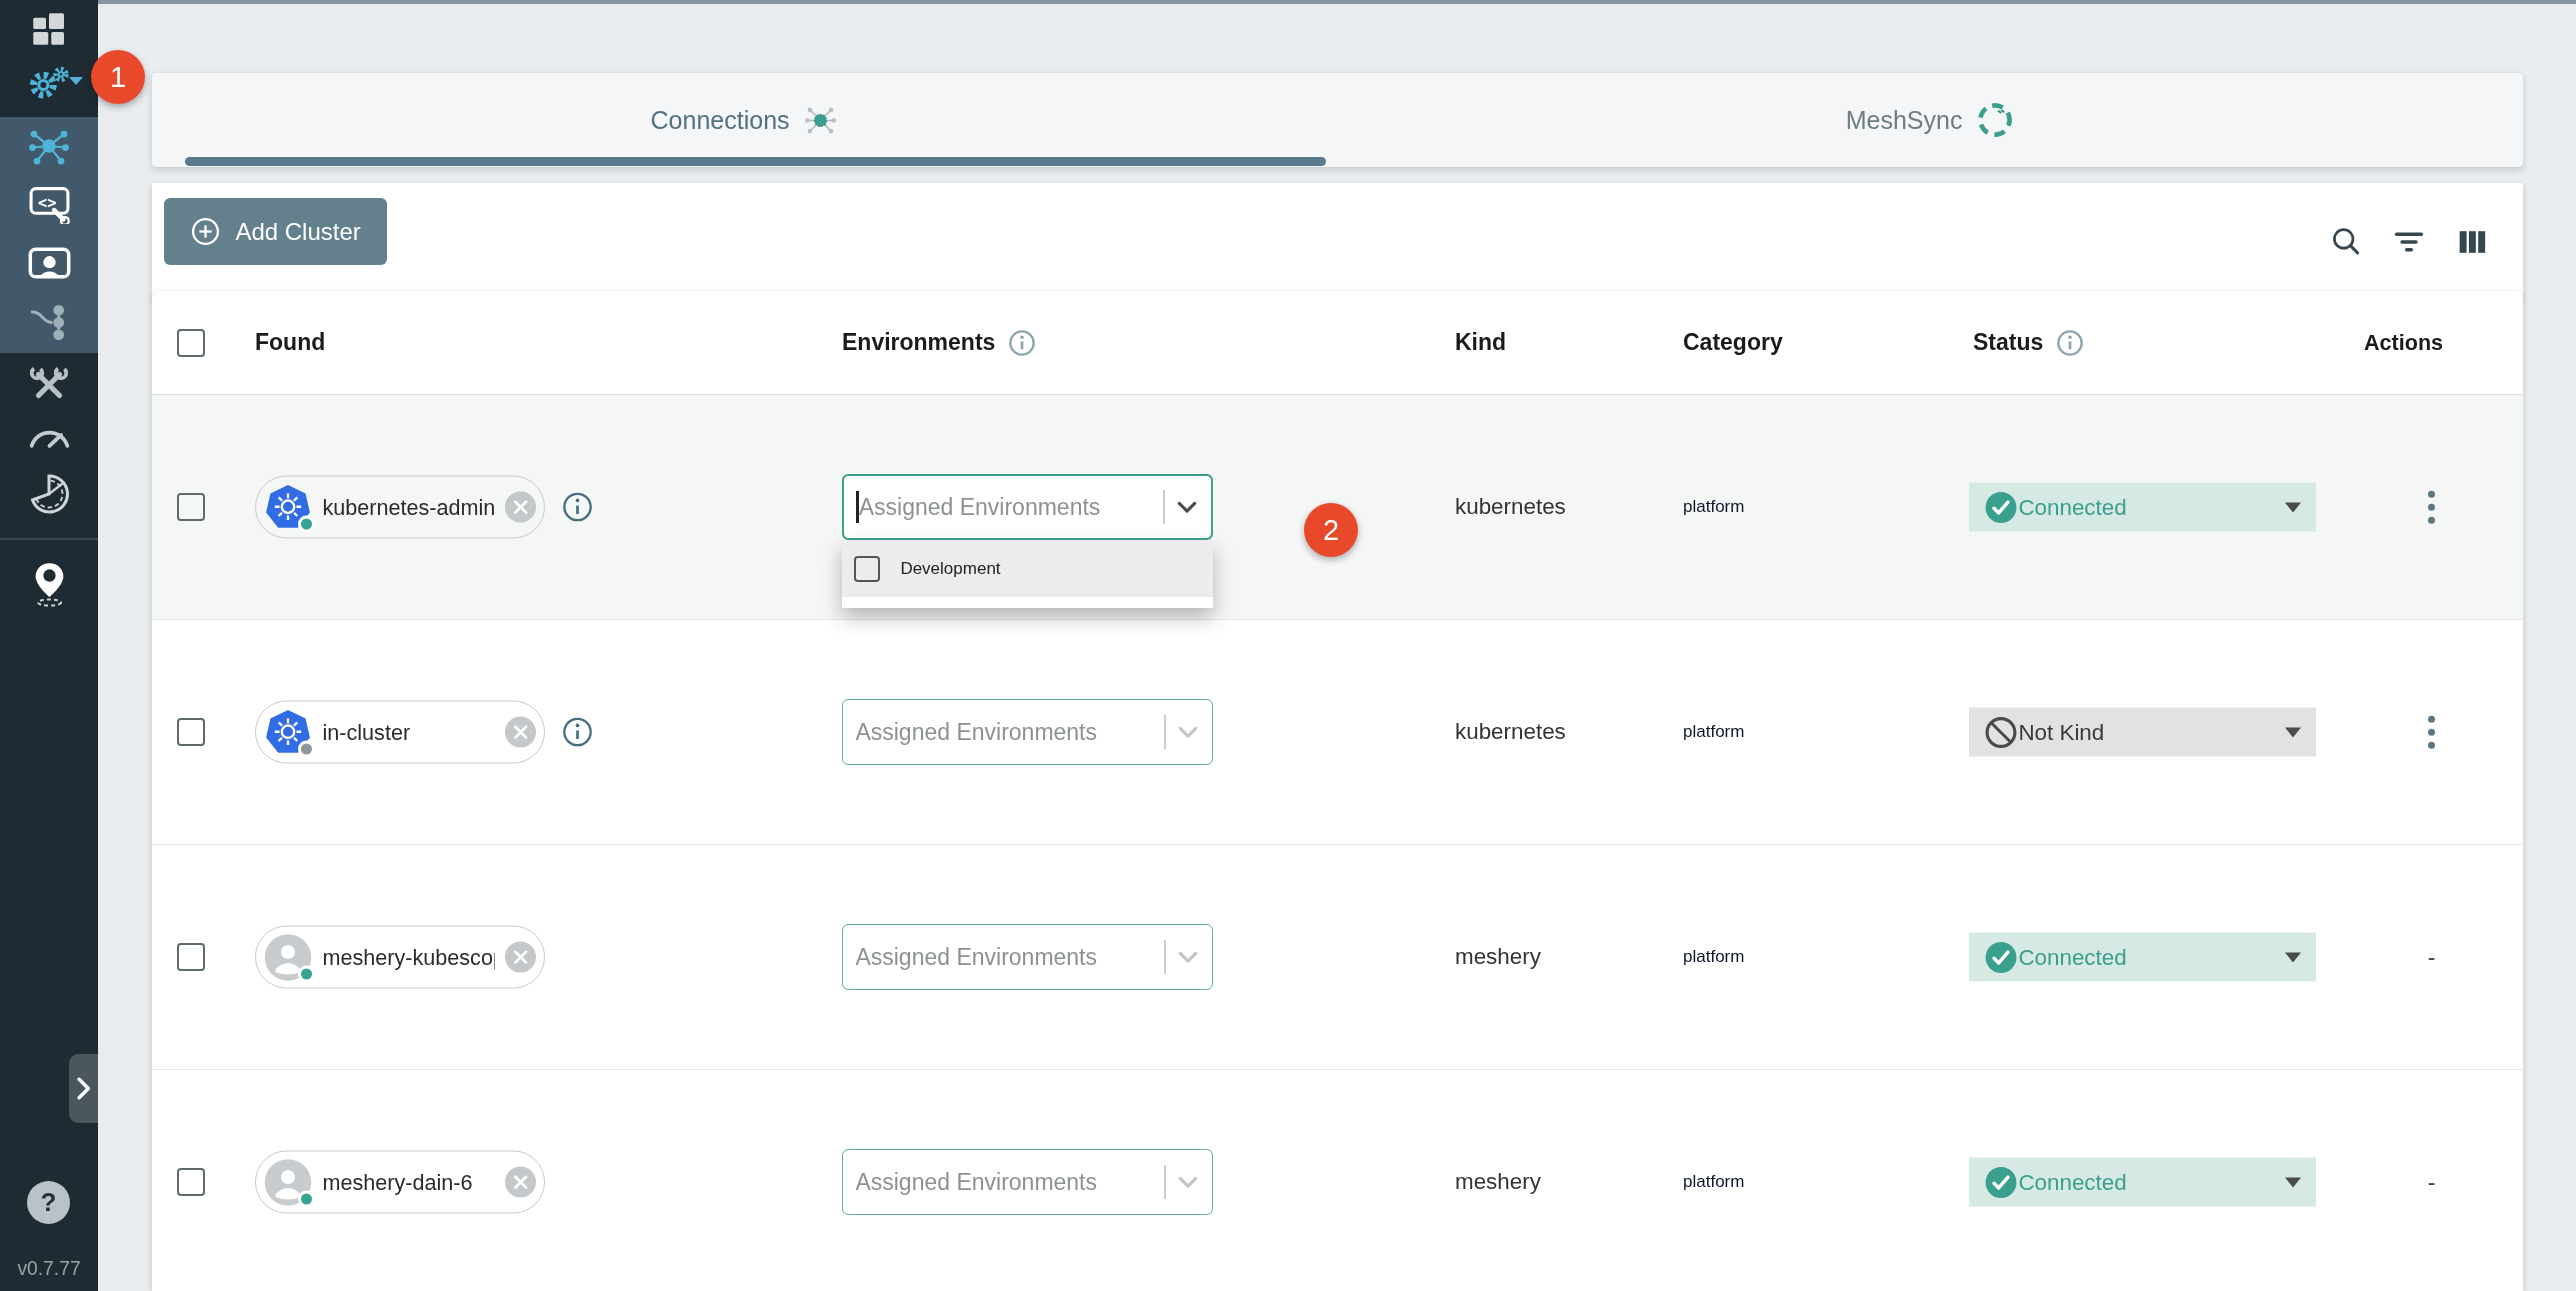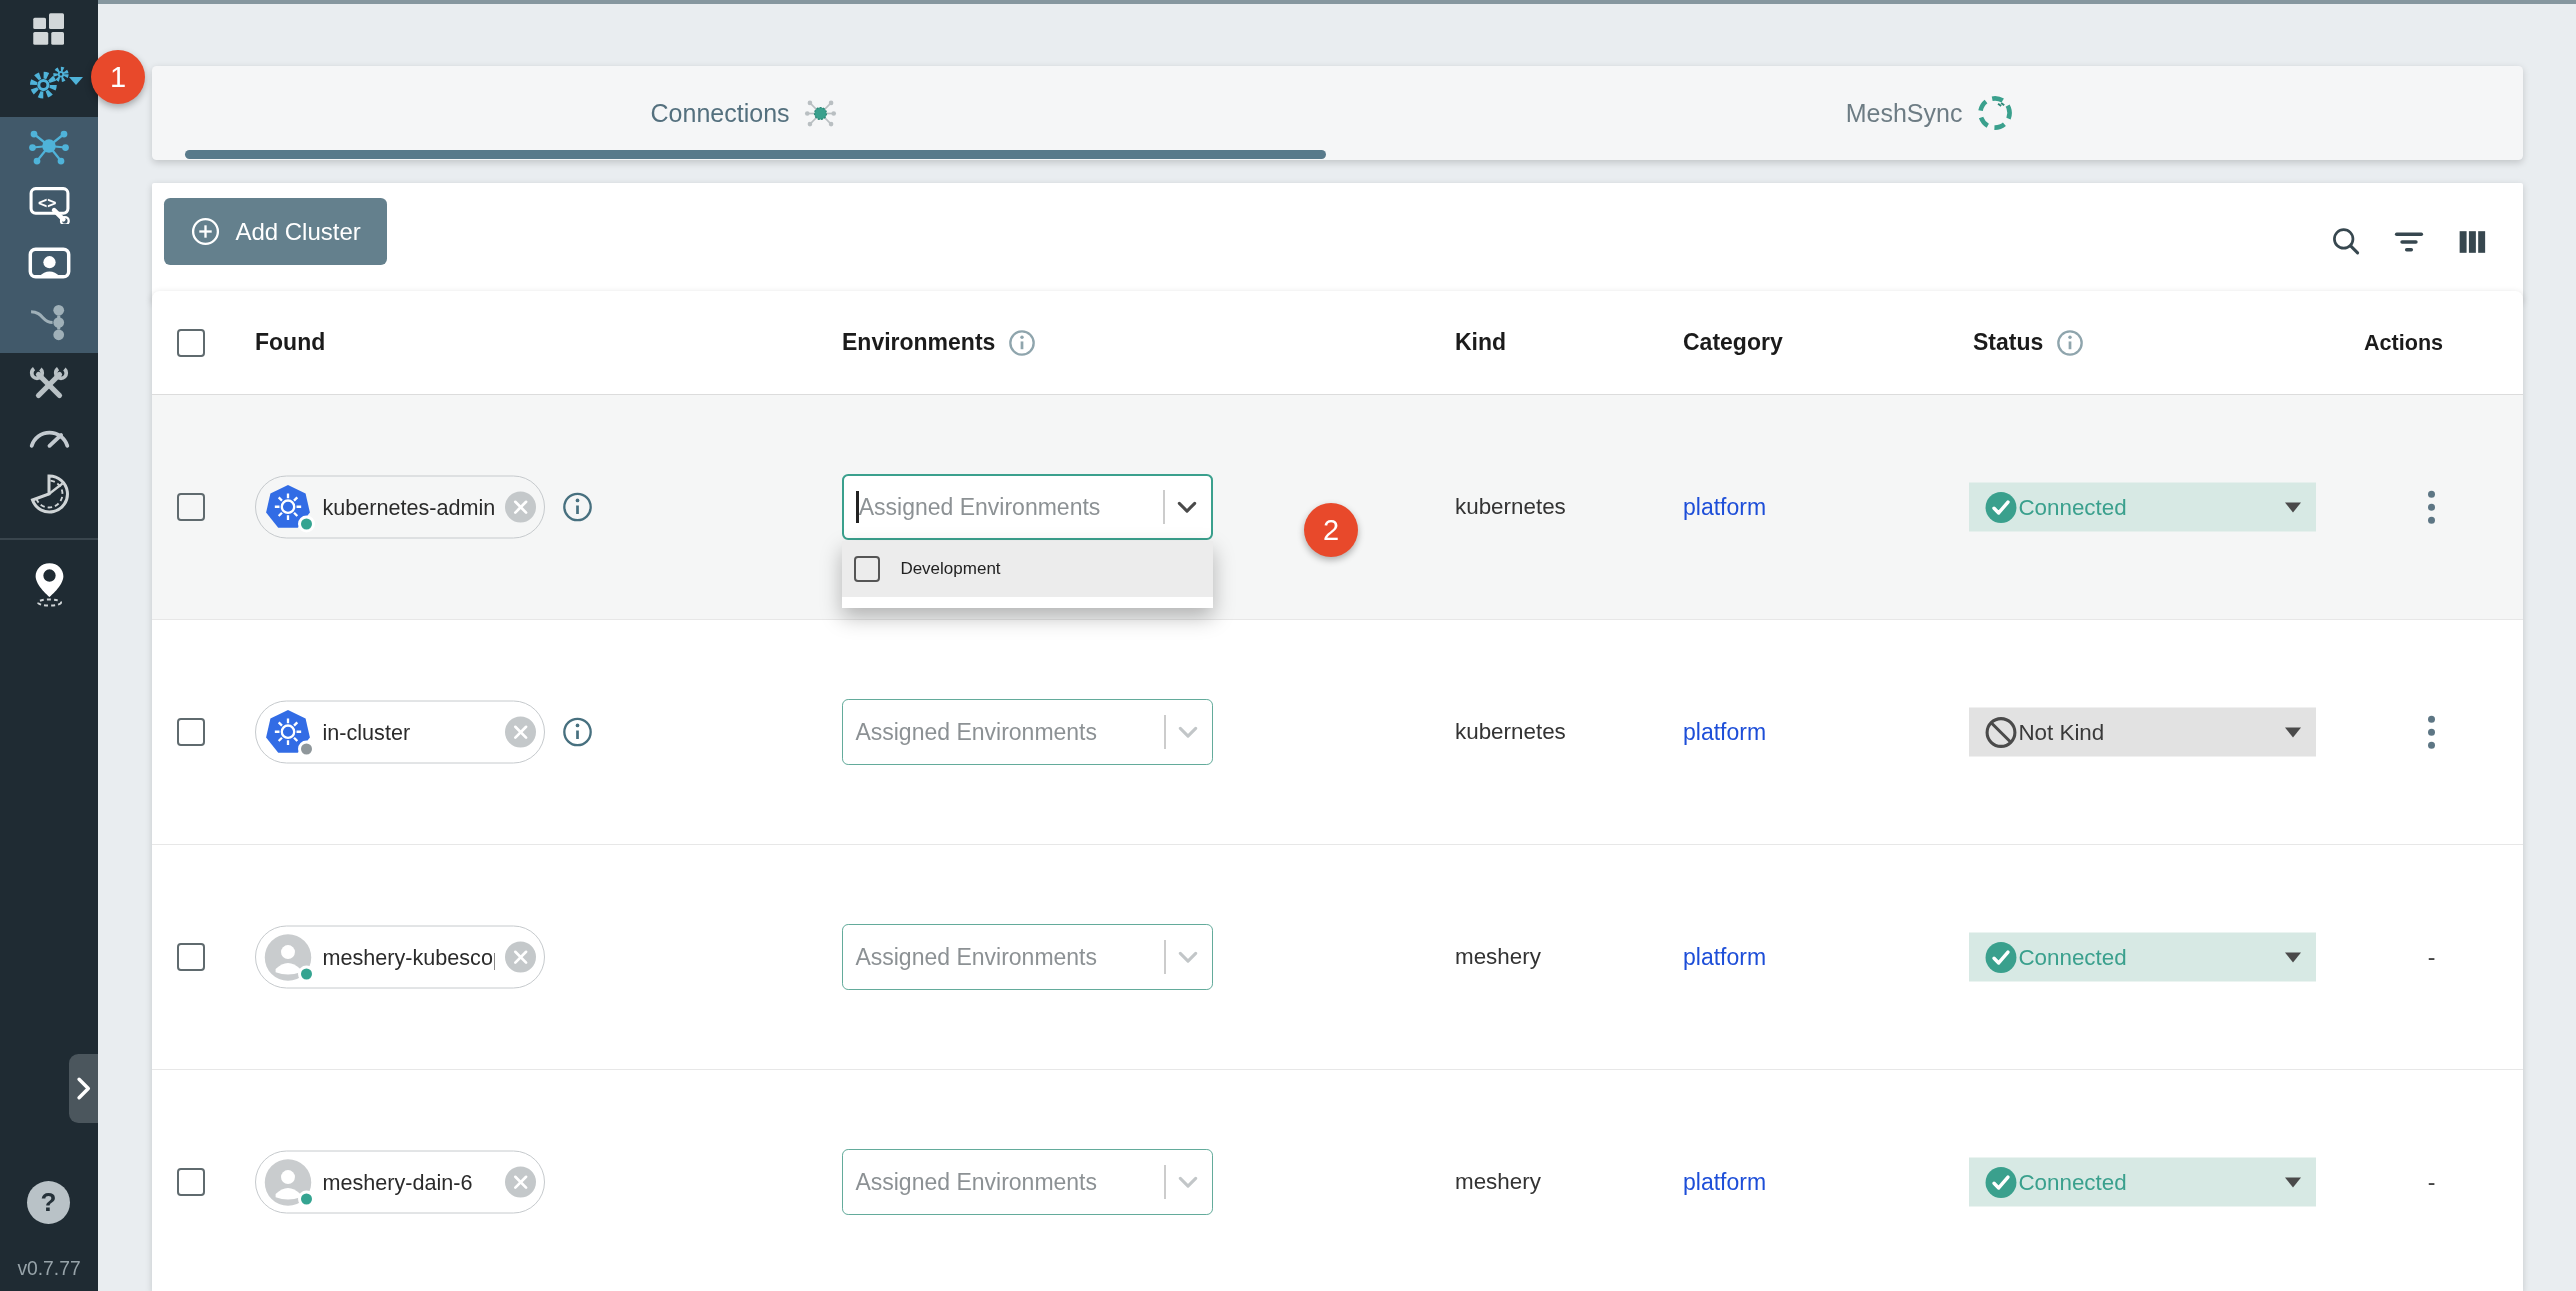--- a/index.html
+++ b/index.html
@@ -21,21 +21,21 @@
   .expand-tab{position:absolute;right:0;top:1054px;width:29px;height:69px;background:#4b565d;
     border-radius:9.3px 0 0 9.3px;display:flex;align-items:center;justify-content:center}
   .help-circle{position:absolute;left:27px;top:1181px;width:43px;height:43px;border-radius:50%;
     background:#b9c2c7;color:#253139;font-size:26px;font-weight:700;display:flex;align-items:center;justify-content:center}
   .version{position:absolute;left:0;bottom:10.8px;width:98px;text-align:center;color:#97a3a9;font-size:19.3px}
 
   
   .main{position:absolute;left:98px;top:0;width:2478px;height:1291px}
   .card{position:absolute;background:#fff;box-shadow:0 2.3px 7.7px rgba(0,0,0,.16)}
 
-  .tabs-card{left:54px;top:66px;width:2371px;height:94px;background:#f5f6f7;border-radius:4.6px;display:flex}
+  .tabs-card{left:54px;top:73px;width:2371px;height:94px;background:#f5f6f7;border-radius:4.6px;display:flex}
   .tab{flex:1;display:flex;align-items:center;justify-content:center;gap:12.4px;
        color:#54707e;font-size:25px;cursor:pointer;position:relative}
   .tab.inactive{color:#6d7c84}
   .tab-indicator{position:absolute;left:33px;bottom:1.5px;width:1141px;height:8.5px;background:#587a8b;border-radius:4.6px}
 
   .toolbar-card{left:54px;top:183px;width:2371px;height:118px;border-radius:2px}
   .add-btn{position:absolute;left:12.4px;top:15.4px;height:67px;padding:0 26px;display:flex;align-items:center;gap:14px;
     background:#64808d;color:#fff;font-size:24px;border:none;border-radius:6.2px;cursor:pointer;
     font-family:inherit}
   .tools{position:absolute;right:34px;top:0;height:100%;display:flex;align-items:center;gap:29px}
@@ -71,21 +71,21 @@
   .sel-div{width:1.5px;height:34px;background:#ccc;margin-right:12.4px;flex:none}
   .sel-chev{margin-right:14px;flex:none;display:flex}
 
   .envmenu{position:absolute;left:690px;top:calc(50% + 34px);width:371px;background:#fff;
     box-shadow:0 9.3px 20px rgba(0,0,0,.28);padding-bottom:10.8px;z-index:40}
   .envopt{height:56px;background:#ececec;display:flex;align-items:center;gap:20px;padding-left:12.4px;
     font-size:17px;color:#222;cursor:pointer}
   .envopt .cb{width:26px;height:26px;border-color:#555}
 
   .kind{left:1303px;font-size:22.4px;color:#333}
-  .cat{left:1531px;font-size:23px;color:#1d4ed8}
+  .cat{left:1531px;font-size:17px;color:#0f172a}
 
   .status{left:1817px;width:347px;height:49px;box-sizing:border-box;display:flex;align-items:center;
     padding:0 15.4px;font-size:22.4px;cursor:pointer}
   .status.connected{background:#d7e9e4;color:#3aa08d}
   .status.not-found{background:#e2e2e2;color:#3a3a3a}
   .st-caret{margin-left:auto;width:0;height:0;border-left:8.5px solid transparent;border-right:8.5px solid transparent;border-top:10px solid #4a4a4a}
 
   .action{left:2244px;width:71px;display:flex;justify-content:center}
   .kebab{display:flex;flex-direction:column;gap:6.2px;cursor:pointer;padding:4.6px}
   .kebab i{width:7px;height:7px;border-radius:50%;background:#5d7684}

